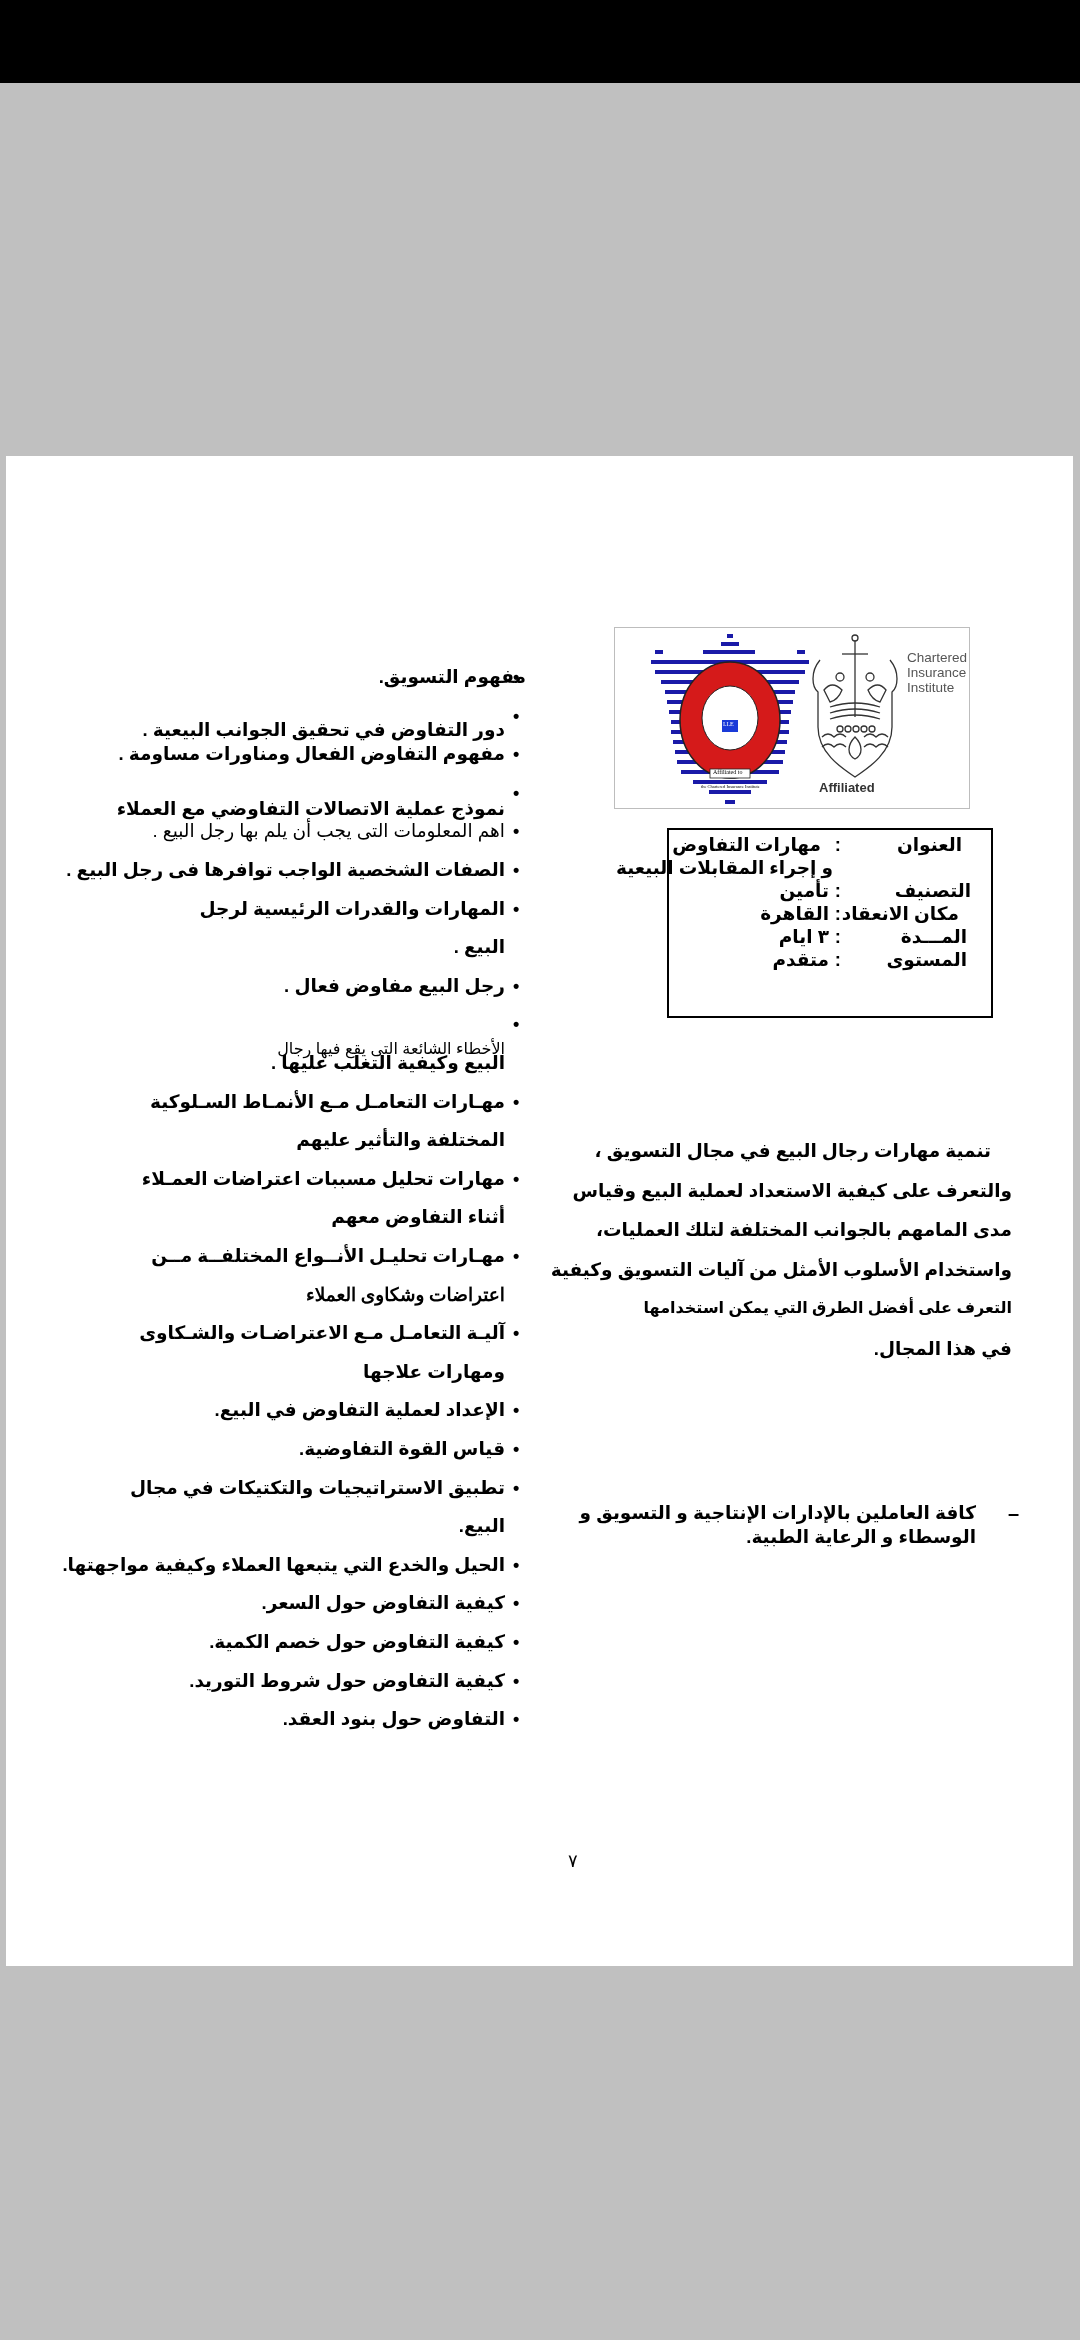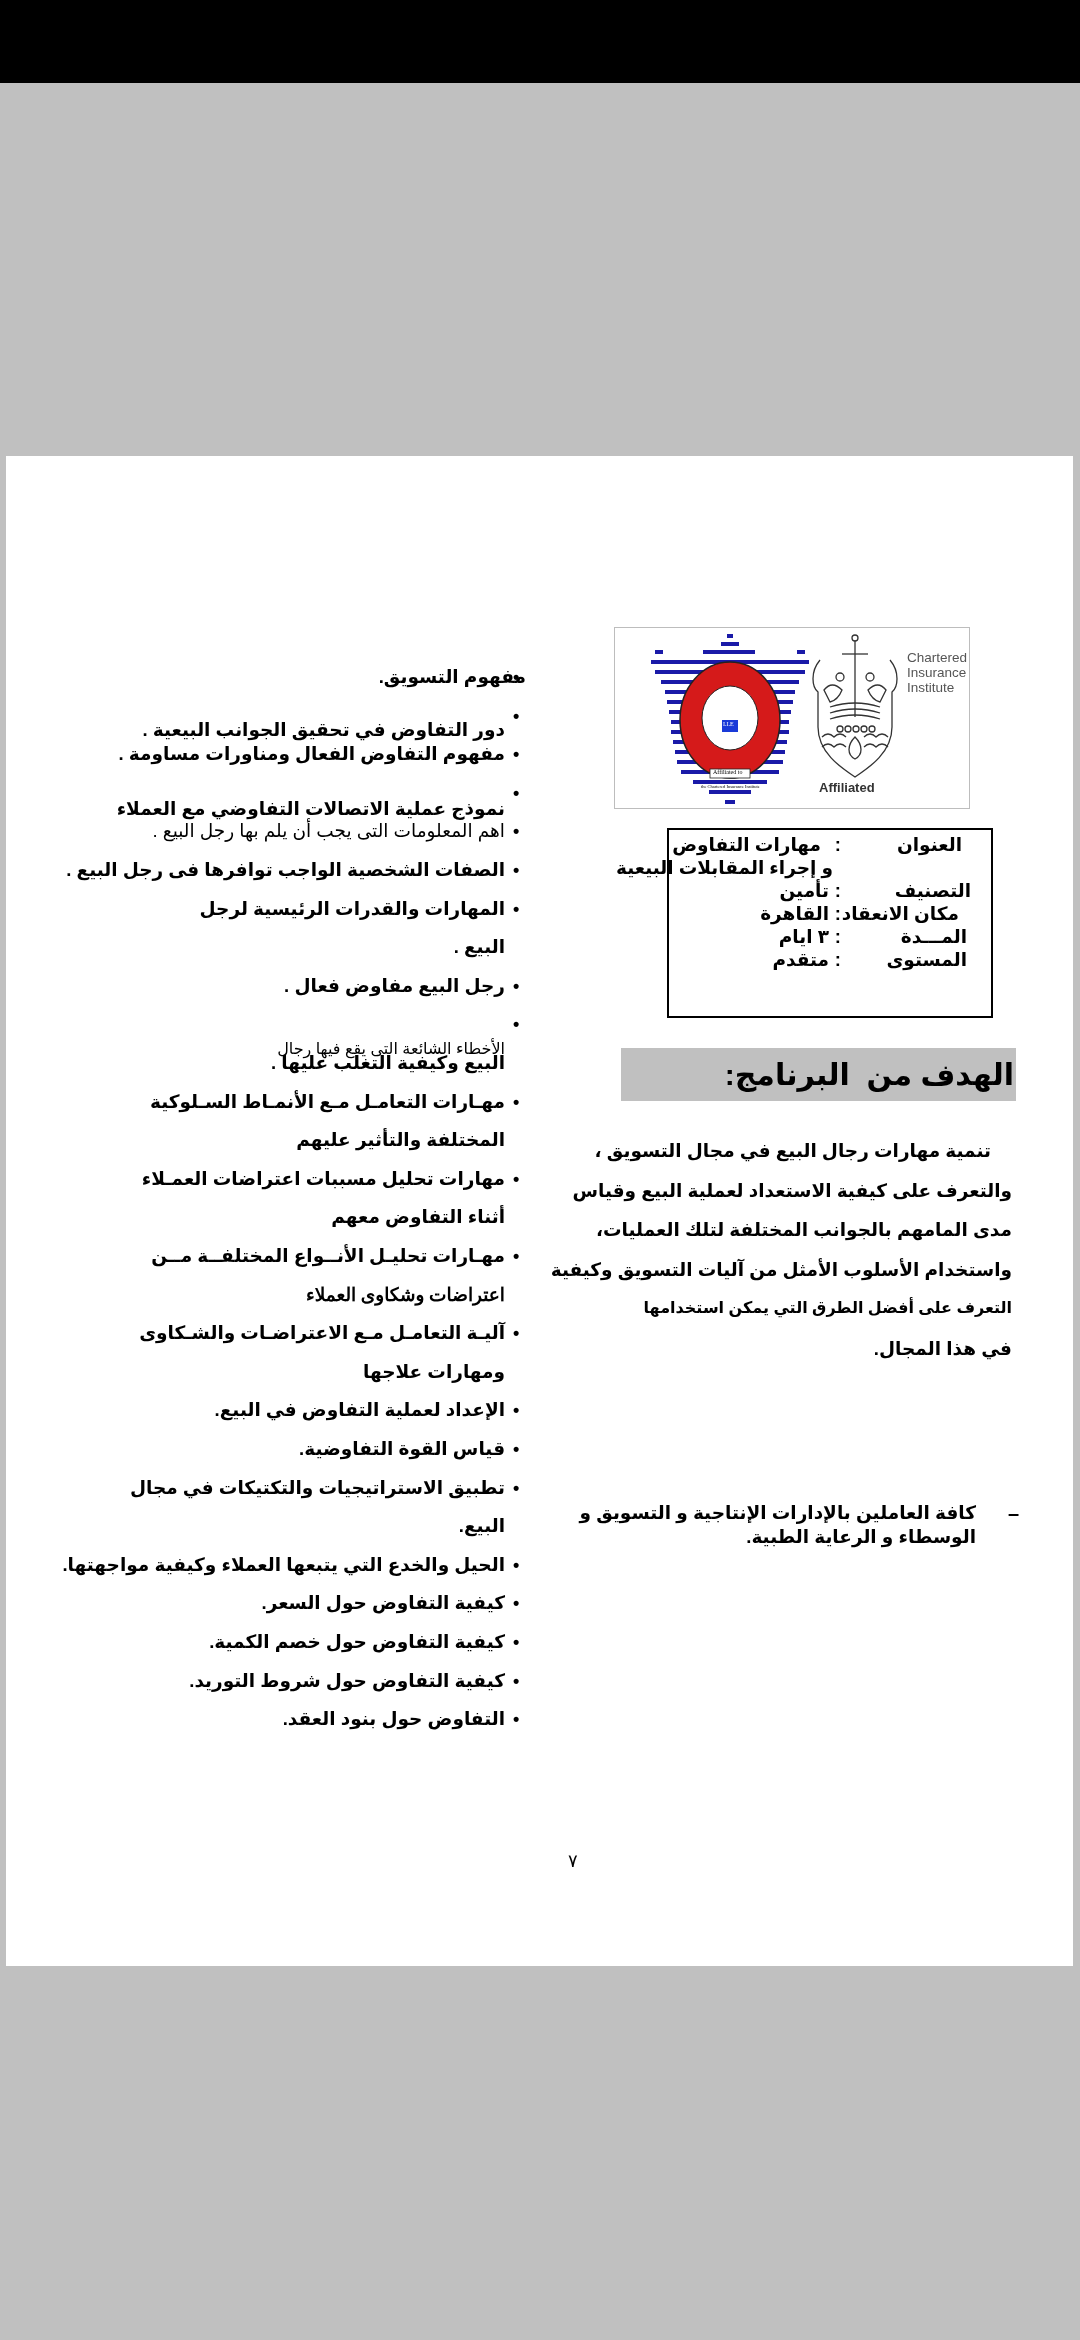--- a/index.html
+++ b/index.html
@@ -201,23 +201,20 @@
 
     <span class="info-row" style="right:24px;top:96px;">المـــدة</span>
     <span class="info-row" style="right:150px;top:96px;">:</span>
     <span class="info-row" style="right:162px;top:96px;">٣ ايام</span>
 
     <span class="info-row" style="right:24px;top:119px;">المستوى</span>
     <span class="info-row" style="right:150px;top:119px;">:</span>
     <span class="info-row" style="right:162px;top:119px;">متقدم</span>
   </div>
 
-  <div class="hbar" style="left:615px; top:592px; width:395px; height:53px;">
-    <span style="white-space:pre;">الهدف من  البرنامج:</span>
-  </div>
   <div id="goal-para">
       <span class="abs rtl" style="right: 82px; top: 684px; font-size: 18.5px; font-weight: bold; white-space: nowrap;">تنمية مهارات رجال البيع في مجال التسويق ،</span>
       <span class="abs rtl" style="right: 61px; top: 723.5px; font-size: 18.5px; font-weight: bold; white-space: nowrap;">والتعرف على كيفية الاستعداد لعملية البيع وقياس</span>
       <span class="abs rtl" style="right: 61px; top: 763px; font-size: 18.5px; font-weight: bold; white-space: nowrap;">مدى المامهم بالجوانب المختلفة لتلك العمليات،</span>
       <span class="abs rtl" style="right: 61px; top: 802.5px; font-size: 18.5px; font-weight: bold; white-space: nowrap;">واستخدام الأسلوب الأمثل من آليات التسويق وكيفية</span>
       <span class="abs rtl" style="right: 61px; top: 842px; font-size: 16px; font-weight: bold; white-space: nowrap;">التعرف على أفضل الطرق التي يمكن استخدامها</span>
       <span class="abs rtl" style="right: 61px; top: 881.5px; font-size: 18.5px; font-weight: bold; white-space: nowrap;">في هذا المجال.</span>
     </div>
 
   <span class="abs" style="left:1002px; top:1046px; font-size:20px; font-weight:bold;">–</span>

